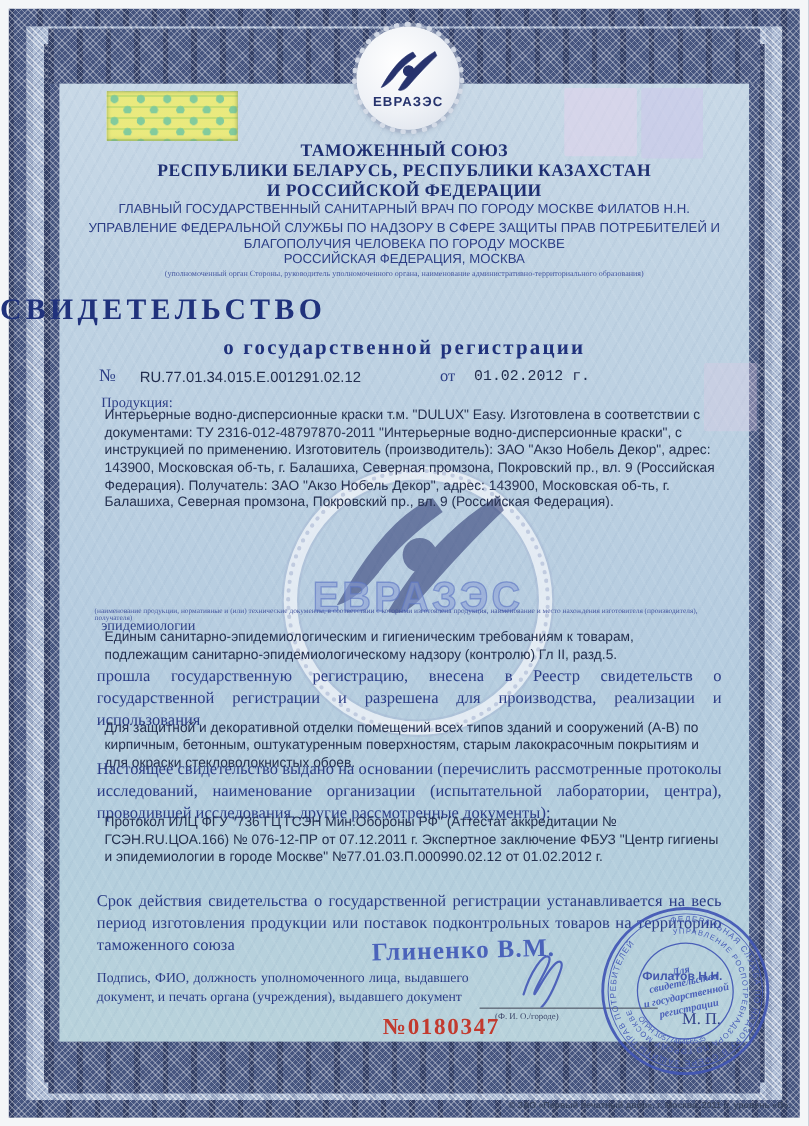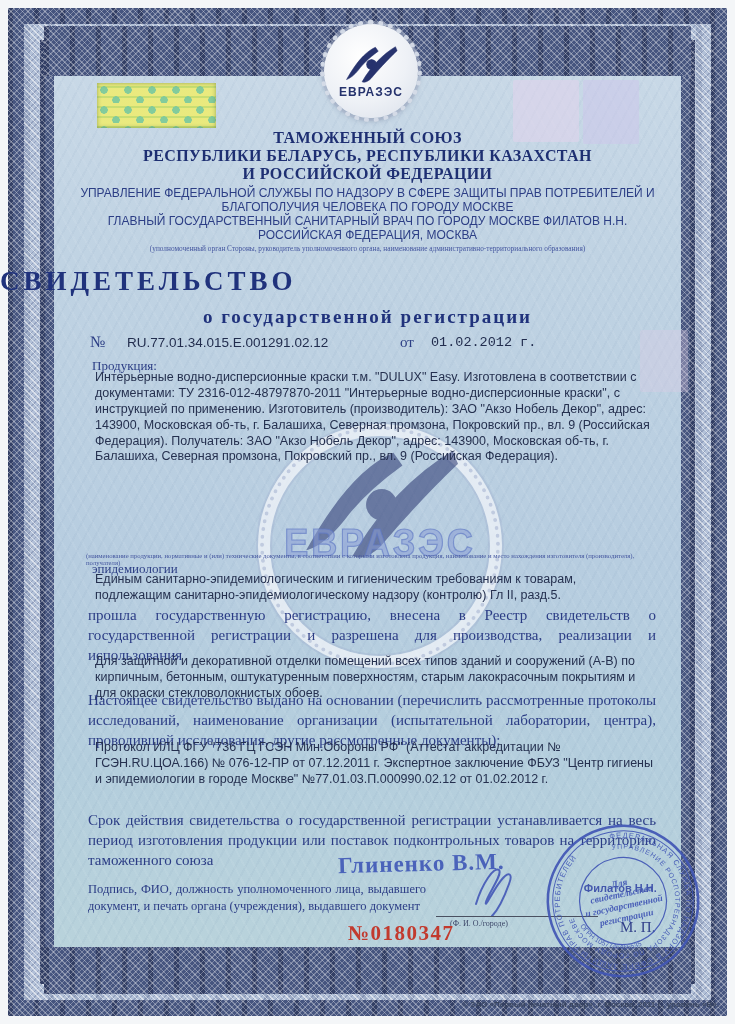--- a/index.html
+++ b/index.html
@@ -158,22 +158,22 @@
     <svg class="swoosh">
         <use href="#swoosh"></use>
       </svg>
     <div id="watermark-label">ЕВРАЗЭС</div>
   </div>
 
   <div id="header" class="txt">
     <div class="hl-serif">ТАМОЖЕННЫЙ СОЮЗ</div>
     <div class="hl-serif">РЕСПУБЛИКИ БЕЛАРУСЬ, РЕСПУБЛИКИ КАЗАХСТАН</div>
     <div class="hl-serif">И РОССИЙСКОЙ ФЕДЕРАЦИИ</div>
+    <div class="hl-sans">ГЛАВНЫЙ ГОСУДАРСТВЕННЫЙ САНИТАРНЫЙ ВРАЧ ПО ГОРОДУ МОСКВЕ ФИЛАТОВ Н.Н.</div>
     <div class="hl-sans first">УПРАВЛЕНИЕ ФЕДЕРАЛЬНОЙ СЛУЖБЫ ПО НАДЗОРУ В СФЕРЕ ЗАЩИТЫ ПРАВ ПОТРЕБИТЕЛЕЙ И БЛАГОПОЛУЧИЯ ЧЕЛОВЕКА ПО ГОРОДУ МОСКВЕ</div>
-    <div class="hl-sans">ГЛАВНЫЙ ГОСУДАРСТВЕННЫЙ САНИТАРНЫЙ ВРАЧ ПО ГОРОДУ МОСКВЕ ФИЛАТОВ Н.Н.</div>
     <div class="hl-sans">РОССИЙСКАЯ ФЕДЕРАЦИЯ, МОСКВА</div>
   </div>
 
   <div id="org-caption" class="txt">(уполномоченный орган Стороны, руководитель уполномоченного органа, наименование административно-территориального образования)</div>
 
   <div id="title-main" class="txt">СВИДЕТЕЛЬСТВО</div>
   <div id="title-sub" class="txt">о государственной регистрации</div>
 
   <div id="no-label" class="txt form-ink">№</div>
   <div id="cert-number" class="txt">RU.77.01.34.015.Е.001291.02.12</div>

